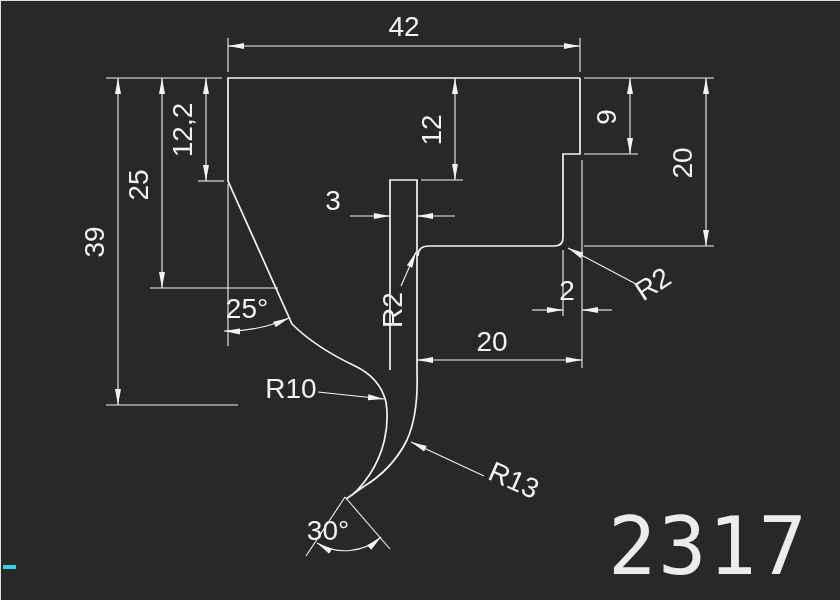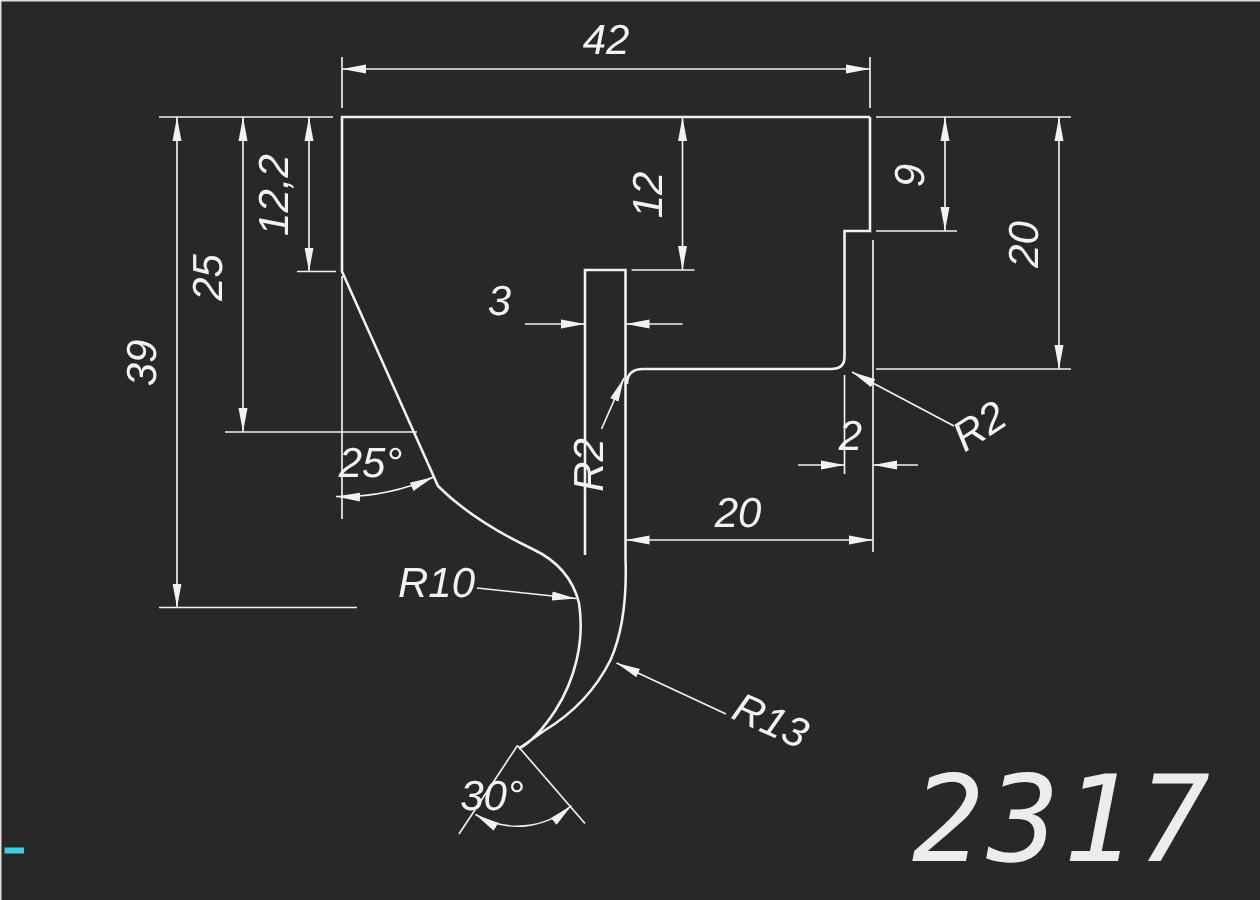--- a/index.html
+++ b/index.html
@@ -6,21 +6,21 @@
     --bg:#282828;
     --line:#f2f2f2;
     --accent:#35d1e8;
   }
   html,body{margin:0;padding:0;}
   body{
     width:840px;height:600px;overflow:hidden;
     background:var(--bg);
     font-family:"Liberation Sans", sans-serif;
   }
-  .stage{position:relative;width:840px;height:600px;background:var(--bg);font-style:italic;}
+  .stage{position:relative;width:840px;height:600px;background:var(--bg);}
   svg{display:block;}
   .ln{stroke:var(--line);fill:none;stroke-width:1.7px;}
   .dl{stroke:var(--line);fill:none;stroke-width:1.1px;}
   .tx{fill:var(--line);font-family:"Liberation Sans", sans-serif;font-size:28px;}
   .tx-part{fill:#ececec;font-family:"DejaVu Sans Mono", monospace;font-size:80px;letter-spacing:2px;}
   #ah path{fill:var(--line);}
   .edge{stroke:rgba(255,255,255,.85);stroke-width:1px;}
   .ucs{fill:var(--accent);}
 </style>
 </head>

